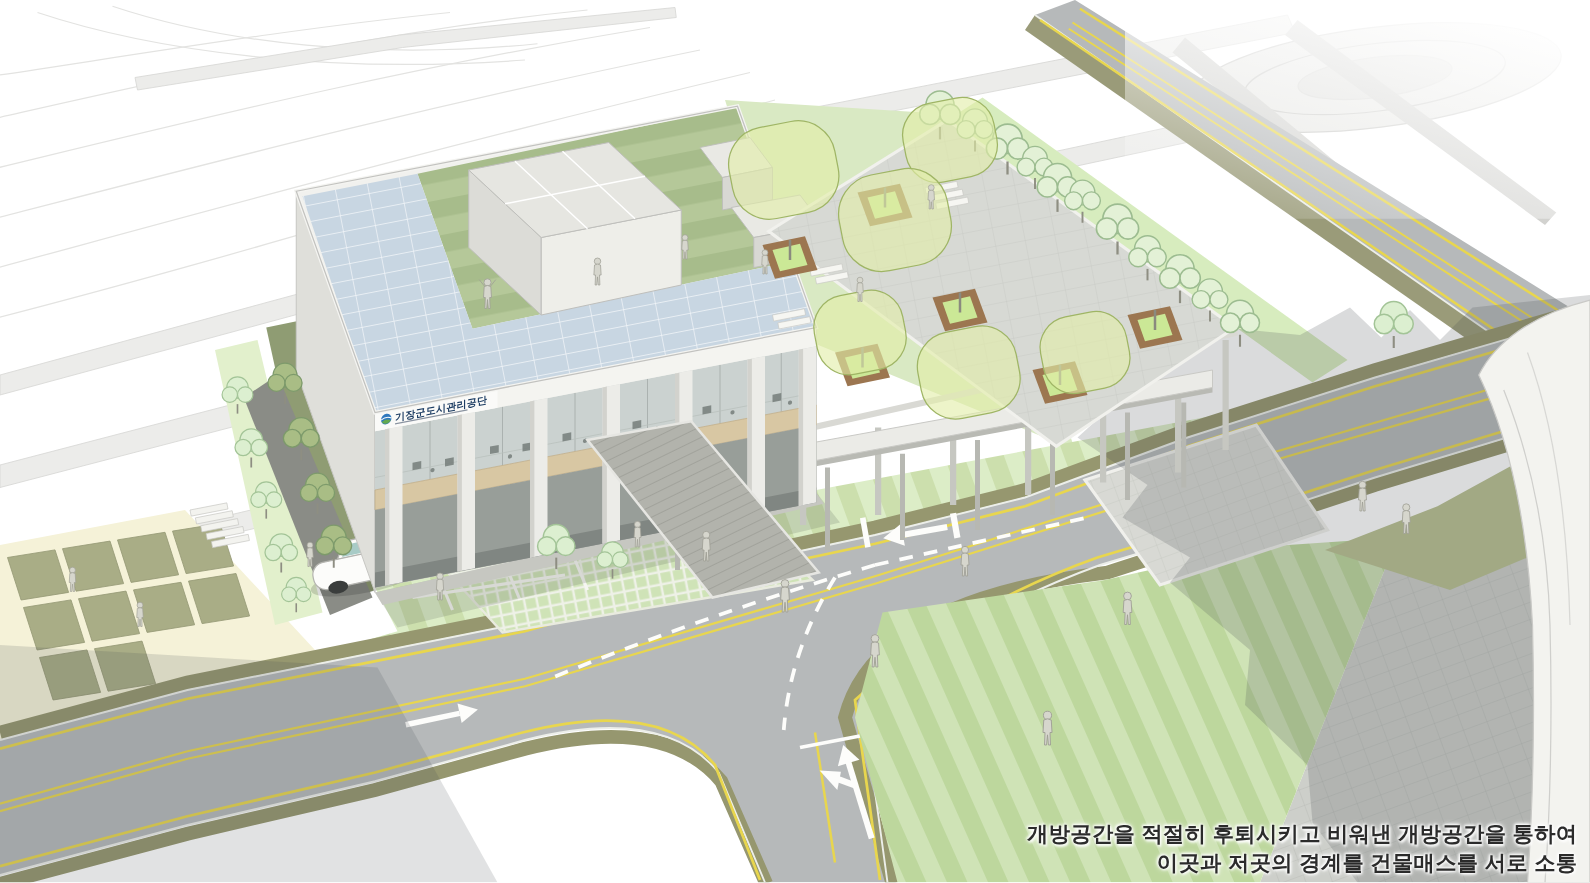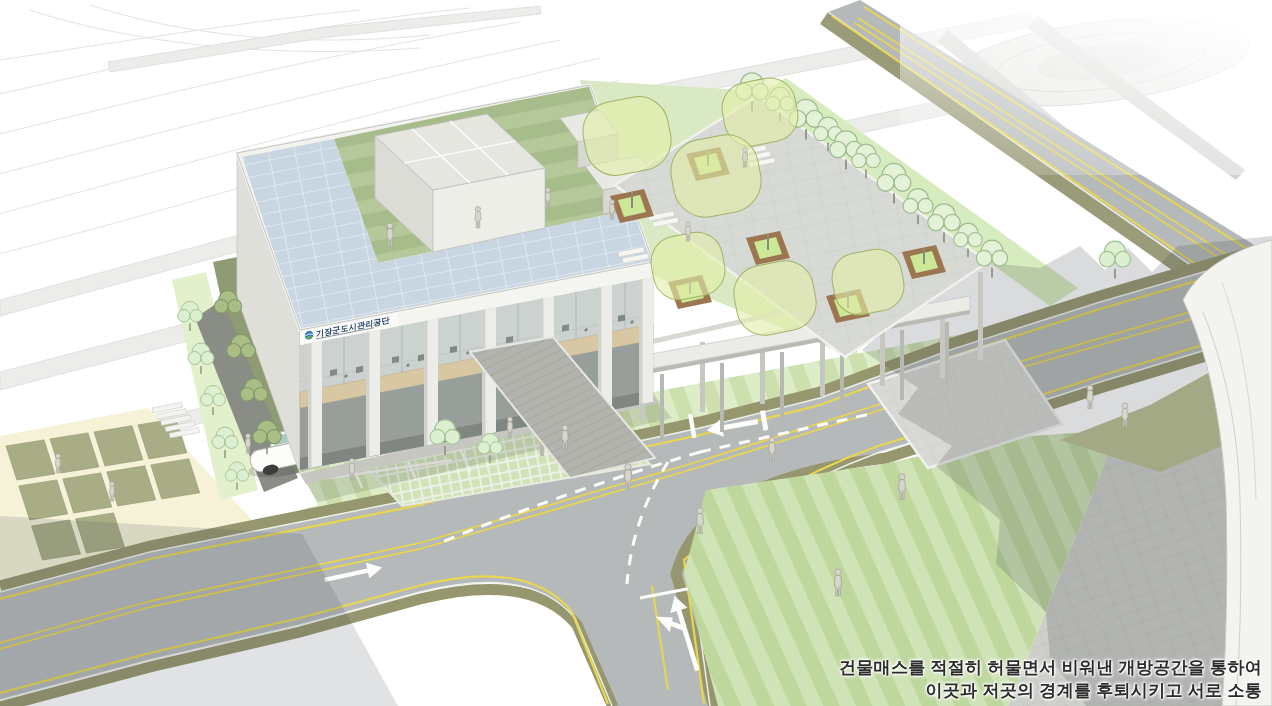--- a/index.html
+++ b/index.html
@@ -462,16 +462,16 @@
   <use href="#personShape" transform="translate(1125,418) scale(1.1)"></use>
   <use href="#personShape" transform="translate(352,472)"></use>
   <use href="#personShape" transform="translate(248,446) scale(0.9)"></use>
   <use href="#personShape" transform="translate(58,466) scale(0.9)"></use>
   <use href="#personShape" transform="translate(112,494) scale(0.9)"></use>
   <use href="#personShape" transform="translate(510,430) scale(0.95)"></use>
 </g>
 </svg>
 
 <div class="caption">
-  <div>건물매스를 적절히 허물면서 비워낸 개방공간을 통하여</div>
-  <div>이곳과 저곳의 경계를 후퇴시키고 서로 소통</div>
+  <div>개방공간을 적절히 후퇴시키고 비워낸 개방공간을 통하여</div>
+  <div>이곳과 저곳의 경계를 건물매스를 서로 소통</div>
 </div>
 </div>
 
 </body></html>

